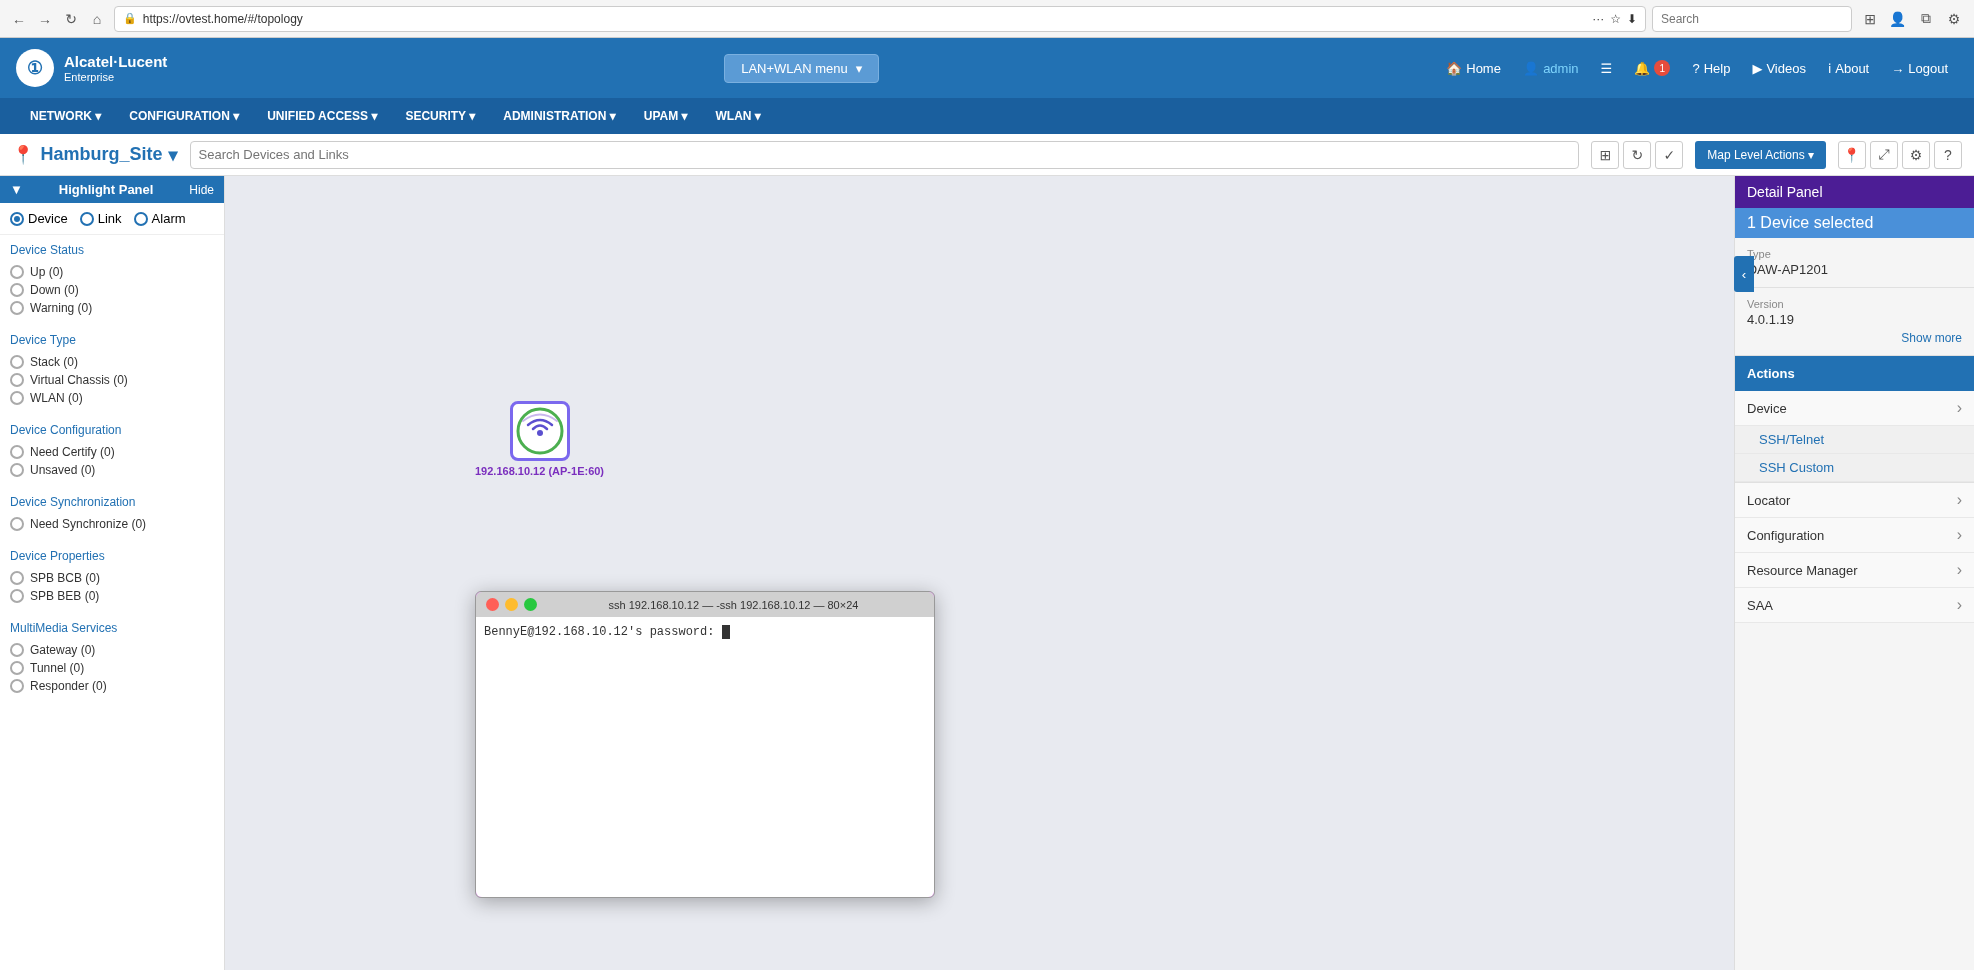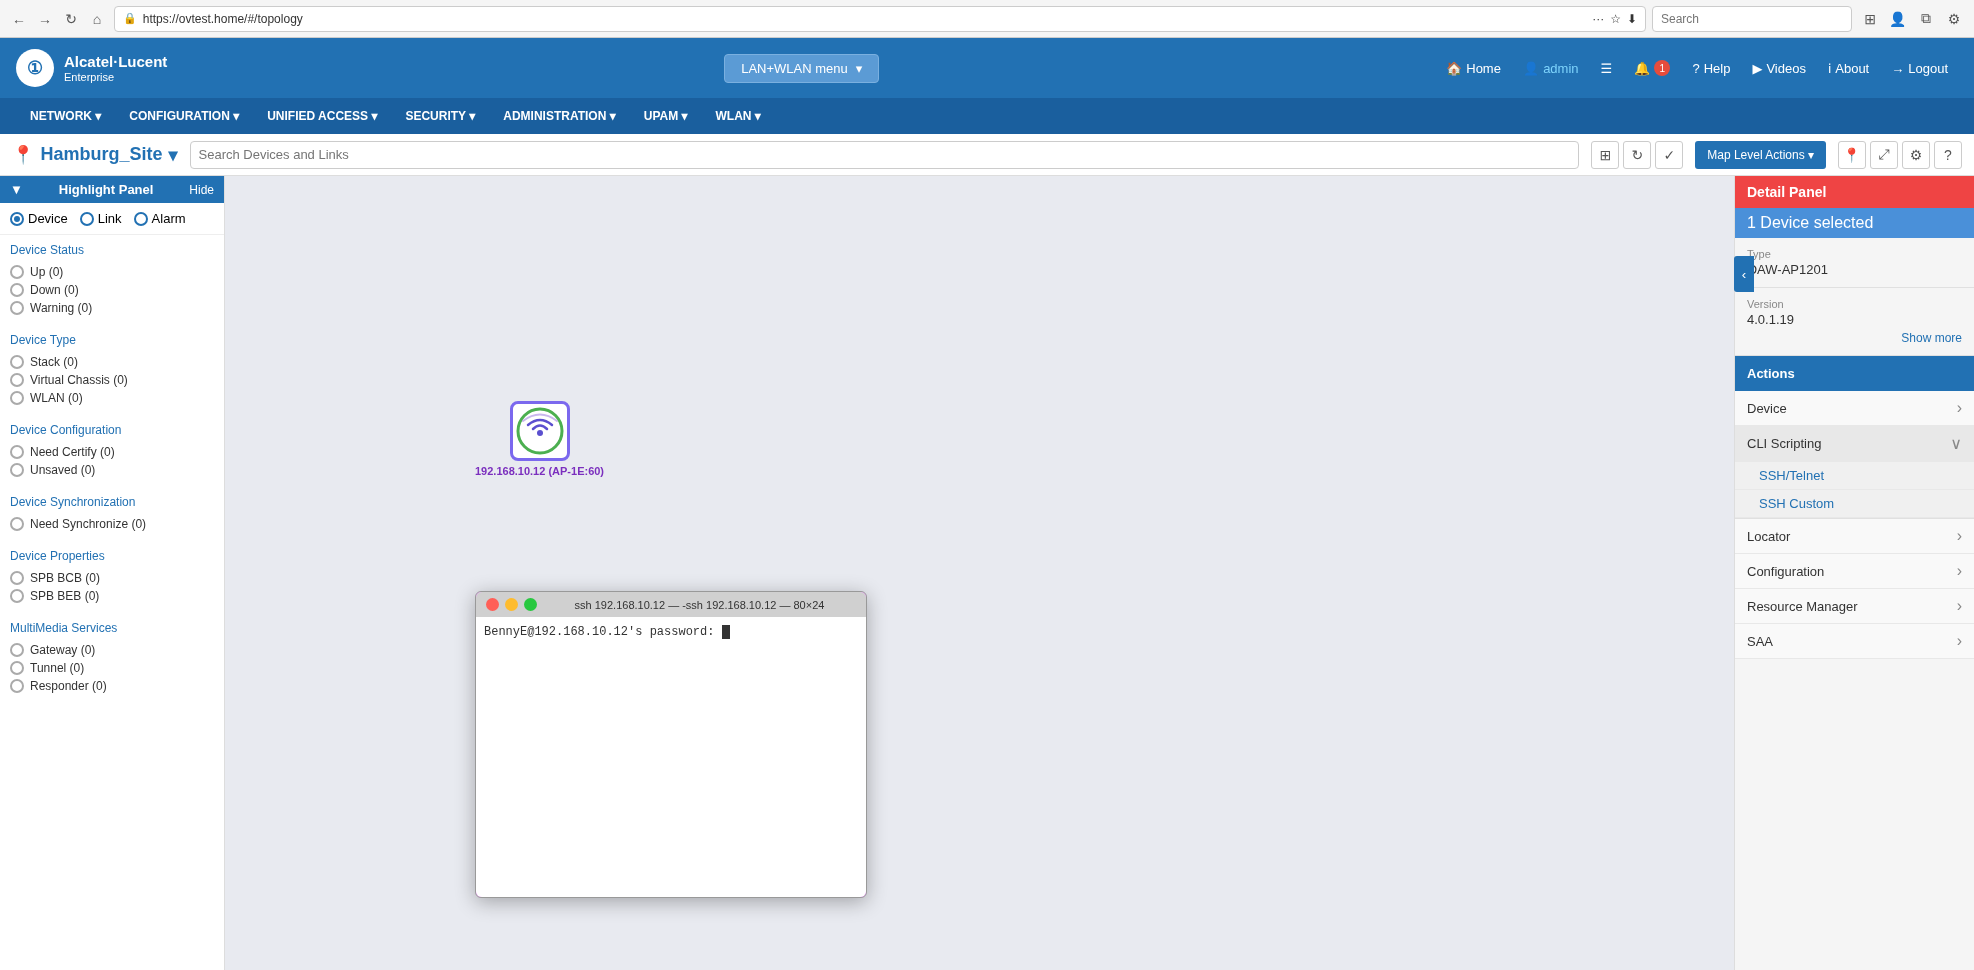--- a/index.html
+++ b/index.html
@@ -198,21 +198,21 @@
       margin-top: 4px; text-align: center; white-space: nowrap;
     }
 
     
     .terminal-window {
       position: absolute;
       background: #f0abfc;
       border: 1px solid #999;
       border-radius: 6px;
       box-shadow: 0 4px 20px rgba(0,0,0,0.3);
-      width: 392px;
+      width: 460px;
     }
     .terminal-titlebar {
       background: #d0d0d0;
       border-radius: 6px 6px 0 0;
       padding: 6px 10px;
       display: flex; align-items: center; gap: 6px;
       font-size: 12px; color: #333;
     }
     .term-btn {
       width: 13px; height: 13px; border-radius: 50%; border: none; cursor: pointer;
@@ -240,22 +240,22 @@
     
     .right-panel {
       width: 240px;
       background: #f5f5f5;
       border-left: 1px solid #ddd;
       flex-shrink: 0;
       display: flex;
       flex-direction: column;
     }
     .detail-panel-header {
-      background: #ef4444; color: white;
-      padding: 8px 12px; font-size: 14px; font-weight: bold;
+      background: #4c1d95; color: white;
+      padding: 8px 12px; font-size: 14px; font-weight: normal;
     }
     .device-selected-bar {
       background: #4a90d9; color: white;
       padding: 6px 12px; font-size: 16px;
     }
     .detail-section { padding: 10px 12px; border-bottom: 1px solid #e0e0e0; }
     .detail-label { color: #888; font-size: 11px; margin-bottom: 2px; }
     .detail-value { color: #333; font-size: 13px; }
     .show-more-link { color: #2271b3; font-size: 12px; cursor: pointer; float: right; margin-top: 4px; }
     .actions-header {
@@ -562,24 +562,20 @@
       <div class="actions-header">
         <span>Actions</span>
       </div>
 
       <div class="action-row">
         <span>Device</span>
         <span class="chevron">›</span>
       </div>
 
       <div class="action-section-expanded">
-        <div class="action-row" style="background:#e8e8e8;">
-          <span>CLI Scripting</span>
-          <span class="chevron">∨</span>
-        </div>
         <div class="action-sub-row">
           <a class="action-sub-link">SSH/Telnet</a>
         </div>
         <div class="action-sub-row">
           <a class="action-sub-link">SSH Custom</a>
         </div>
       </div>
       <div class="action-row">
         <span>Locator</span>
         <span class="chevron">›</span>

